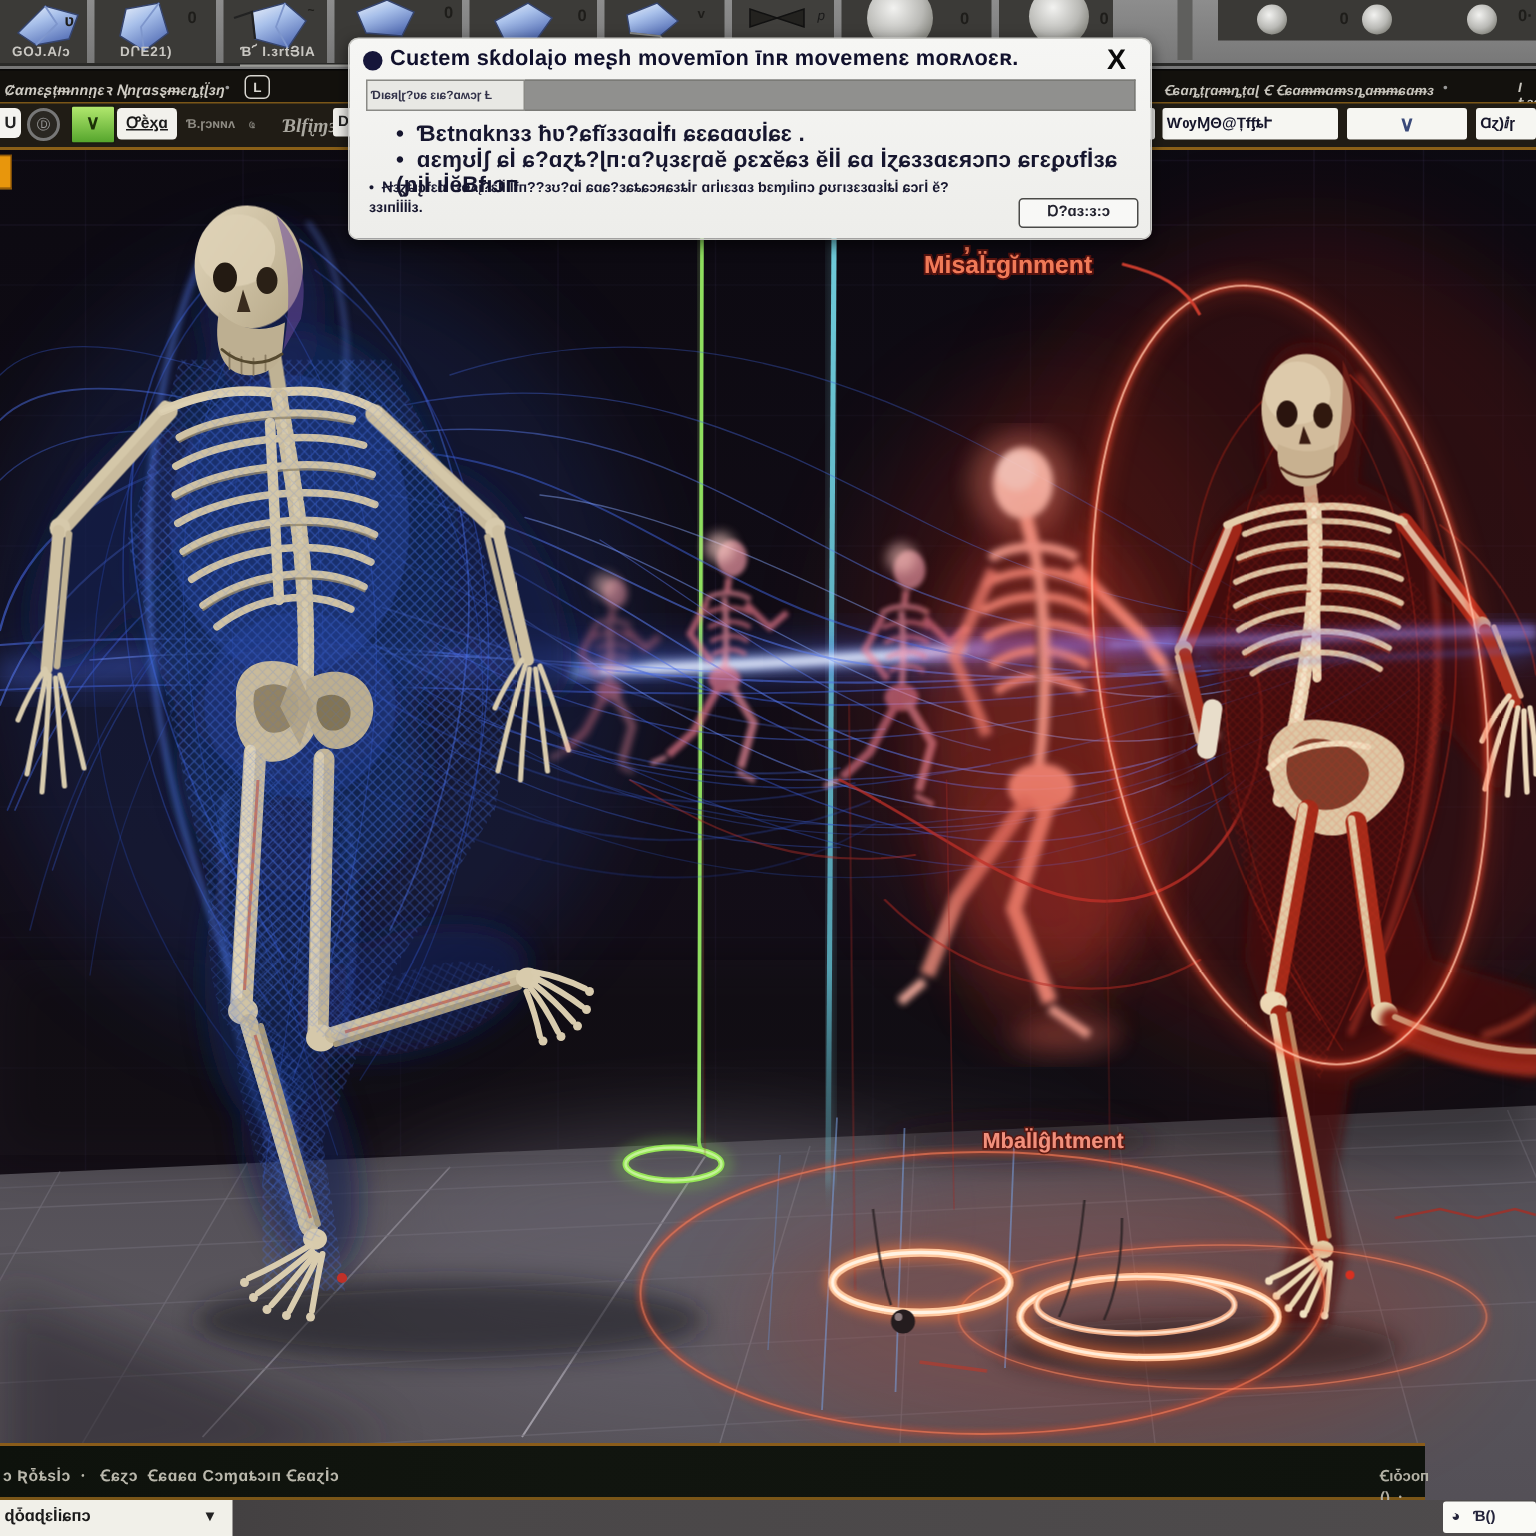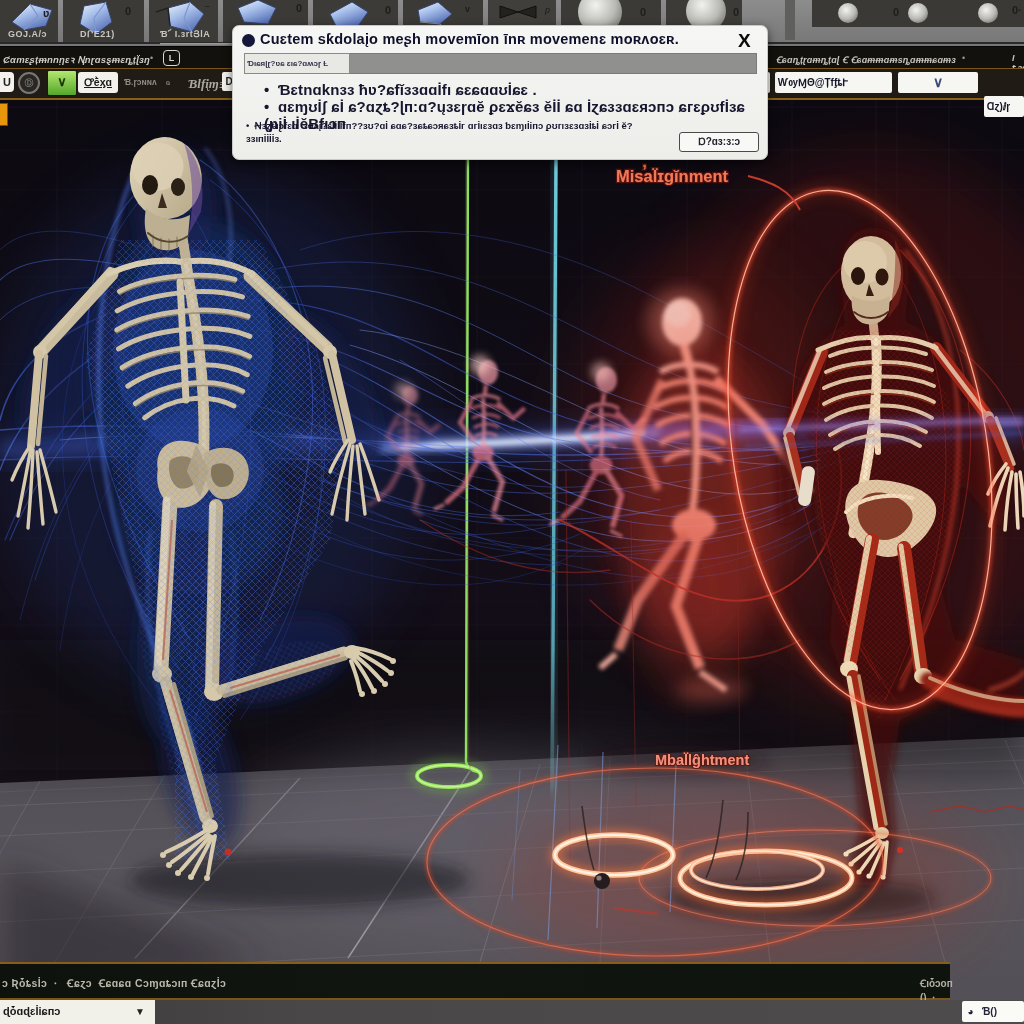--- a/index.html
+++ b/index.html
@@ -678,21 +678,21 @@
     <span class="abs" style="left:47px;top:1px;width:28px;height:24px;background:linear-gradient(#b2e86e,#55a52c);border:1px solid #1a1a10;border-radius:2px;text-align:center;color:#1c3208;font-size:13px;line-height:22px;font-weight:bold;">∨</span>
     <span class="abs" style="left:78px;top:2.5px;width:40px;height:21px;background:#f2f1ec;border-radius:3px;color:#1a1a1a;font-size:10.5px;font-weight:bold;text-align:center;line-height:21px;text-decoration:underline;">Ꝍḕӽɑ</span>
     <span class="abs" style="left:124px;top:8px;font-size:8.5px;color:#8f8c84;font-weight:bold;">Ɓ.ɼɔɴɴʌ</span>
     <span class="abs" style="left:166px;top:9px;font-size:8px;color:#8a8880;">ҩ</span>
     <span class="abs" style="left:188px;top:7px;font-size:13px;color:#aaa8a0;font-weight:bold;font-style:italic;font-family:Liberation Serif, serif;">Ɓlfᶖɱɜɜ</span>
     <span class="abs" style="left:222px;top:3px;width:14px;height:19px;background:#f2f1ec;border-radius:2px;color:#222;font-size:10px;font-weight:bold;text-align:center;line-height:19px;">D</span>
 
     <span class="abs" style="left:762px;top:3px;width:8px;height:21px;background:#f4f3ef;border-radius:2px;"></span>
     <span class="abs" style="left:775px;top:2.5px;width:117px;height:21px;background:#f6f6f2;border-radius:2px;color:#15152a;font-size:10px;font-weight:bold;line-height:21px;">&nbsp;ⱲѹⱮΘ@ȚfᶂȶՒ</span>
     <span class="abs" style="left:898px;top:2.5px;width:80px;height:21px;background:#f6f6f2;border-radius:2px;color:#3a4a7a;font-size:14px;font-weight:bold;text-align:center;line-height:20px;">∨</span>
-    <span class="abs" style="left:984px;top:2.5px;width:40px;height:21px;background:#f6f6f2;border-radius:2px;color:#15152a;font-size:10px;font-weight:bold;line-height:21px;margin-top:24px;">&nbsp;Ɑɀ)ⅈɼ</span>
+    <span class="abs" style="left:984px;top:2.5px;width:40px;height:21px;background:#f6f6f2;border-radius:2px;color:#15152a;font-size:10px;font-weight:bold;line-height:21px;">&nbsp;Ɑɀ)ⅈɼ</span>
   </div>
 
   <div class="abs" style="top:103px;left:0;width:7px;height:21px;background:#e8960c;border:1px solid #7a4a08;border-left:none;"></div>
 
   <div class="abs" id="dialog" style="top:25px;left:232px;width:534px;height:133px;background:linear-gradient(#f6f6f4,#ededea);border-radius:7px;box-shadow:0 3px 10px rgba(0,0,0,0.55);border:1px solid #c8c8c4;">
     <span class="abs" style="left:9px;top:8px;width:13px;height:13px;background:#16163a;border-radius:50%;"></span>
     <span class="abs" style="left:27px;top:5px;font-size:14.5px;font-weight:bold;color:#10102c;letter-spacing:0.2px;">Cuɛtem sƙdolaįo meʂh movemīon īnʀ movemenɛ moʀʌoɛʀ.</span>
     <span class="abs" style="left:505px;top:4px;font-size:19px;font-weight:bold;color:#0a0a0a;">X</span>
     <span class="abs" style="left:11px;top:27px;width:104px;height:19px;background:#e8e8e4;border:1px solid #8a8a86;color:#33334a;font-size:8px;line-height:19px;font-weight:bold;">&nbsp;Ɗıɕяɭɽ?ʋɕ ɛıɕ?ɑʍɔɼ Ƚ</span>
     <span class="abs" style="left:117px;top:27px;width:406px;height:19px;background:#90908e;border:1px solid #7a7a76;border-left:none;"></span>

